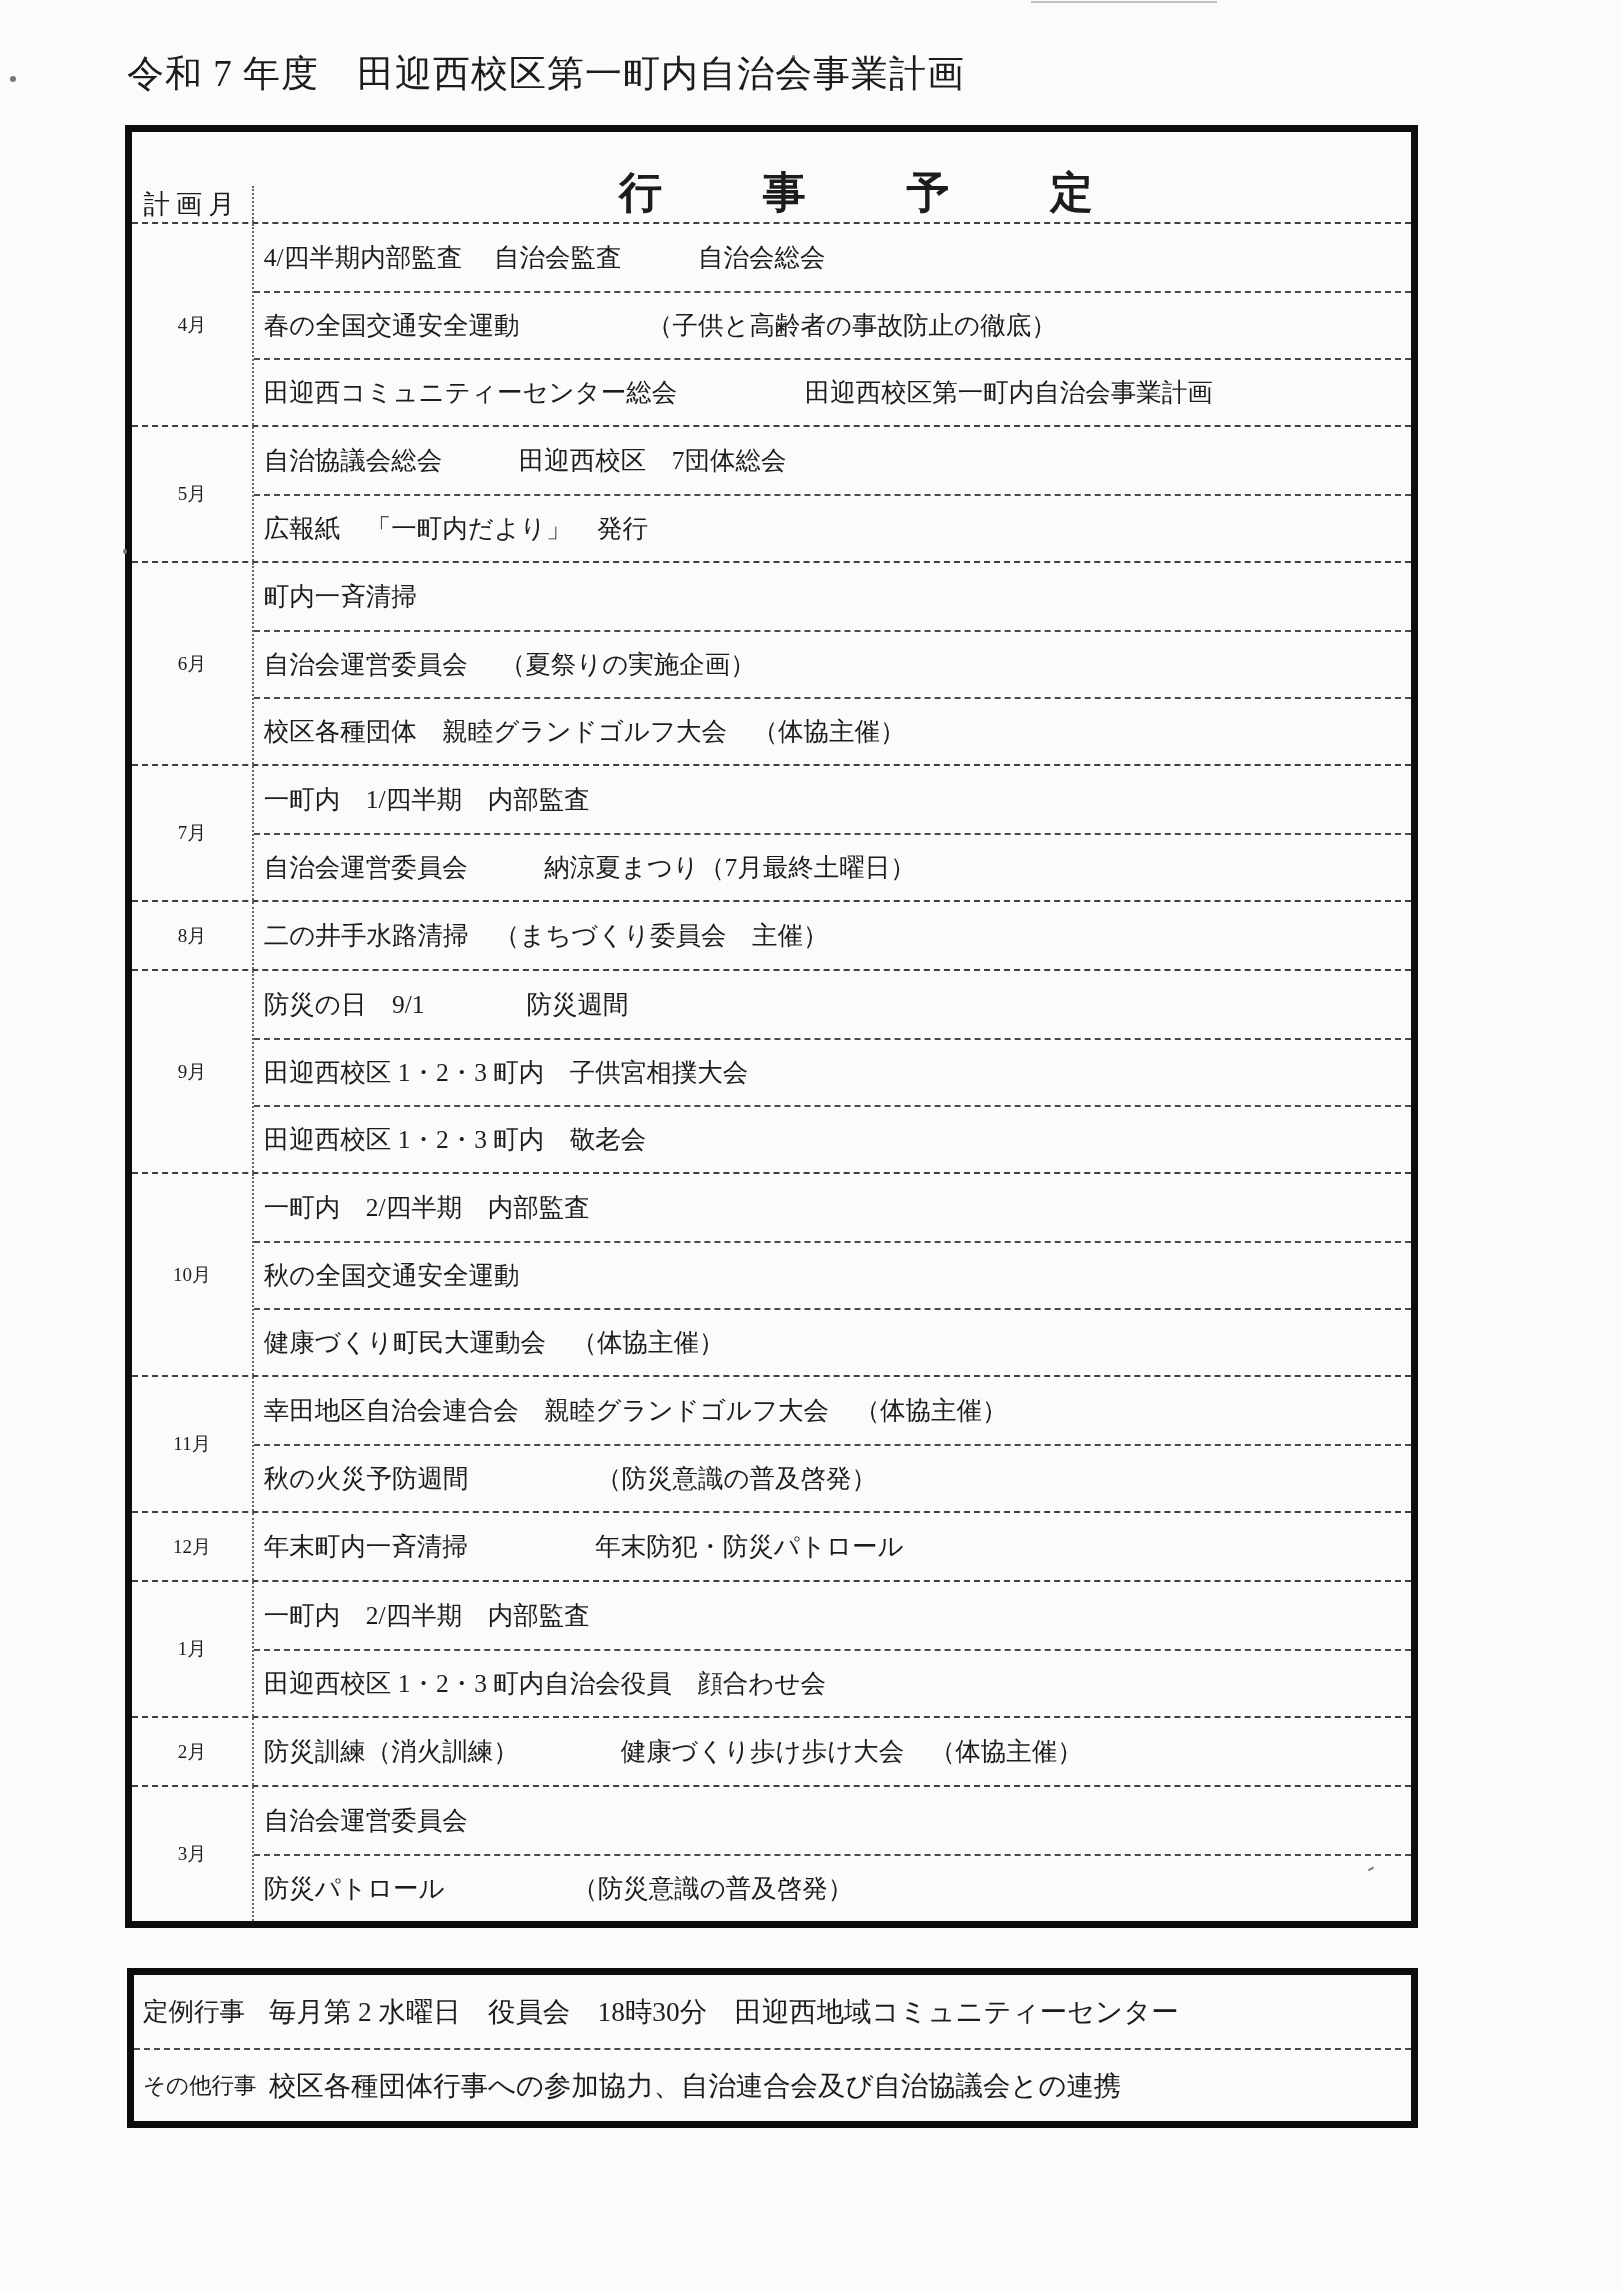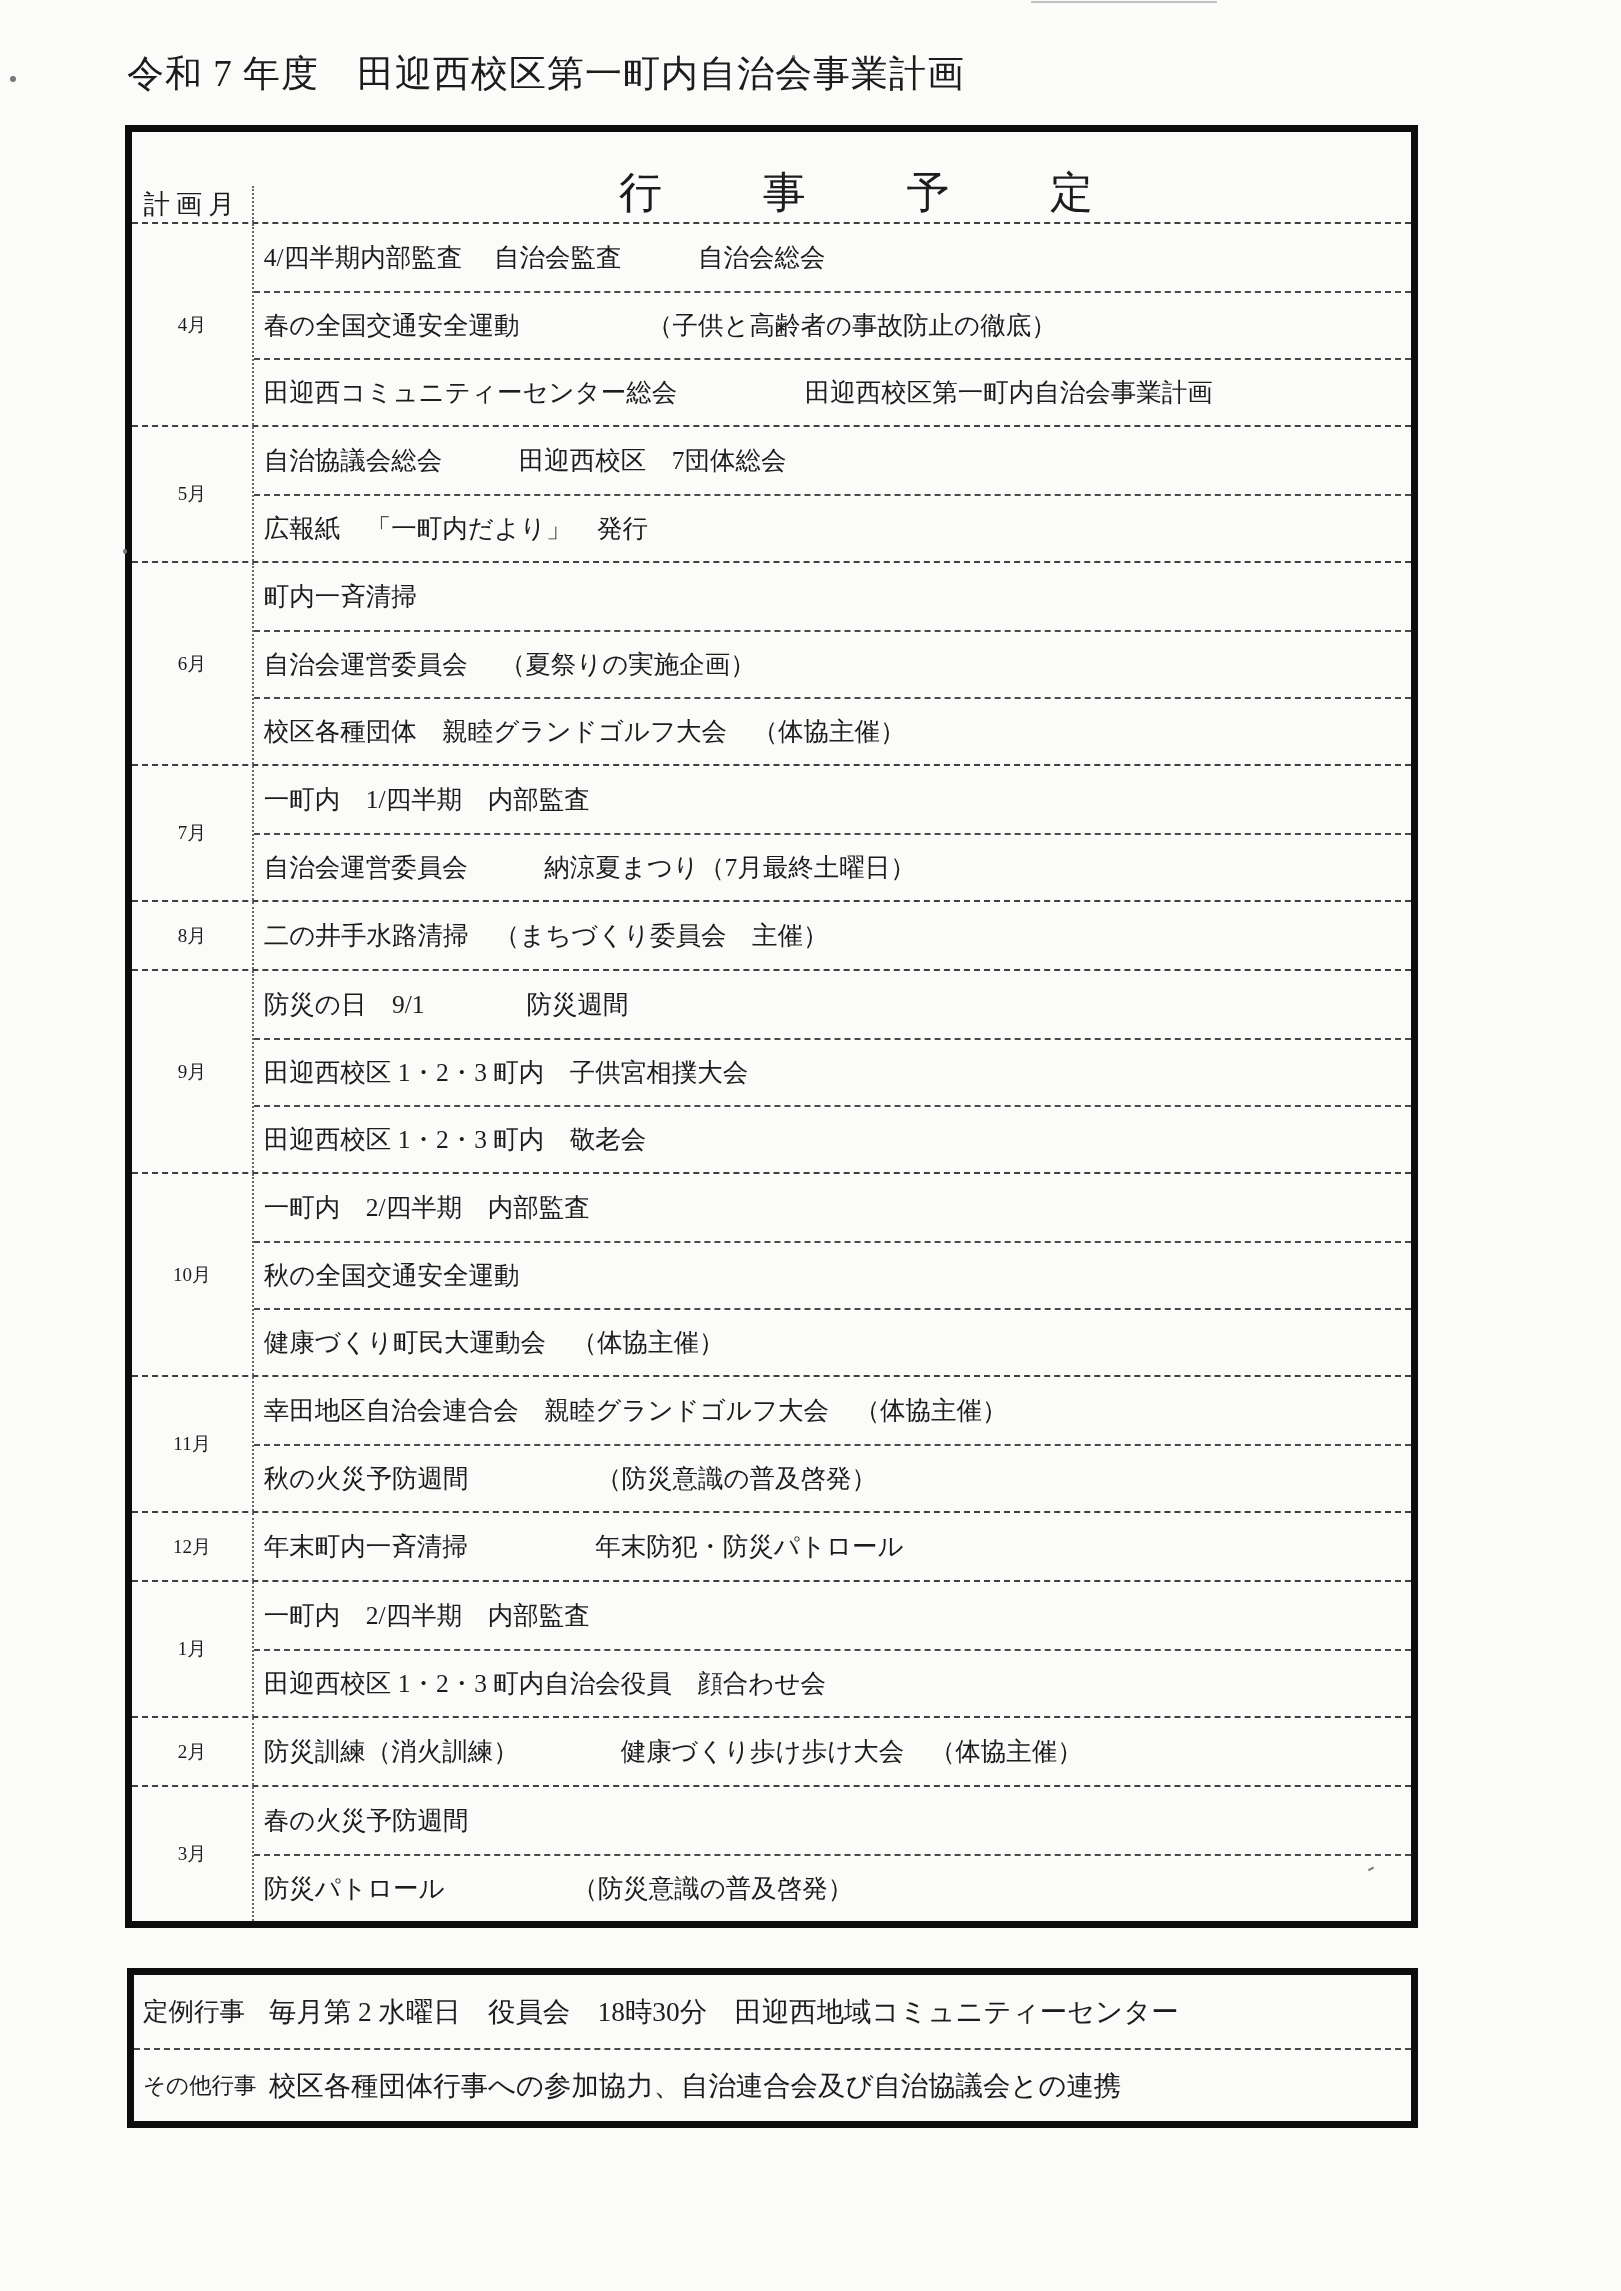--- a/index.html
+++ b/index.html
@@ -19,21 +19,21 @@
     box-sizing:border-box;border:7.8px solid #0d0d0d;background:transparent;
   }
   .thead{display:flex;height:90px;border-bottom:2px dashed #3f3f3f;align-items:flex-end;}
   .th-month{
     width:120px;box-sizing:content-box;border-right:2px dotted #666;
     display:flex;align-items:center;justify-content:center;
     font-size:26.5px;letter-spacing:5.9px;white-space:pre;
   }
   .th-events{
     flex:1;display:flex;align-items:center;
-    font-size:43px;font-weight:400;letter-spacing:4.9px;
+    font-size:43px;font-weight:700;letter-spacing:4.9px;
     padding-left:365px;white-space:pre;
   }
   .group{display:flex;}
   .group + .group{border-top:2px dashed #3f3f3f;}
   .mcell{
     width:120px;border-right:2px dotted #666;
     display:flex;align-items:center;justify-content:center;
     font-size:19px;white-space:pre;
   }
   .ecol{flex:1;display:flex;flex-direction:column;}
@@ -149,21 +149,21 @@
       </div>
       <div class="group">
         <div class="mcell">2月</div>
         <div class="ecol">
           <div class="erow">防災訓練（消火訓練）　　　　健康づくり歩け歩け大会　（体協主催）</div>
         </div>
       </div>
       <div class="group">
         <div class="mcell">3月</div>
         <div class="ecol">
-          <div class="erow">春の火災予防週間</div>
+          <div class="erow">自治会運営委員会</div>
           <div class="erow sep">防災パトロール　　　　　（防災意識の普及啓発）</div>
         </div>
       </div>
     </div>
 </div>
 
 <div class="footer-box">
   <div id="footer-rows">
       <div class="frow"><span class="flabel">定例行事</span><span class="ftext">毎月第 2 水曜日　役員会　18時30分　田迎西地域コミュニティーセンター</span></div>
       <div class="frow"><span class="flabel small">その他行事</span><span class="ftext">校区各種団体行事への参加協力、自治連合会及び自治協議会との連携</span></div>

